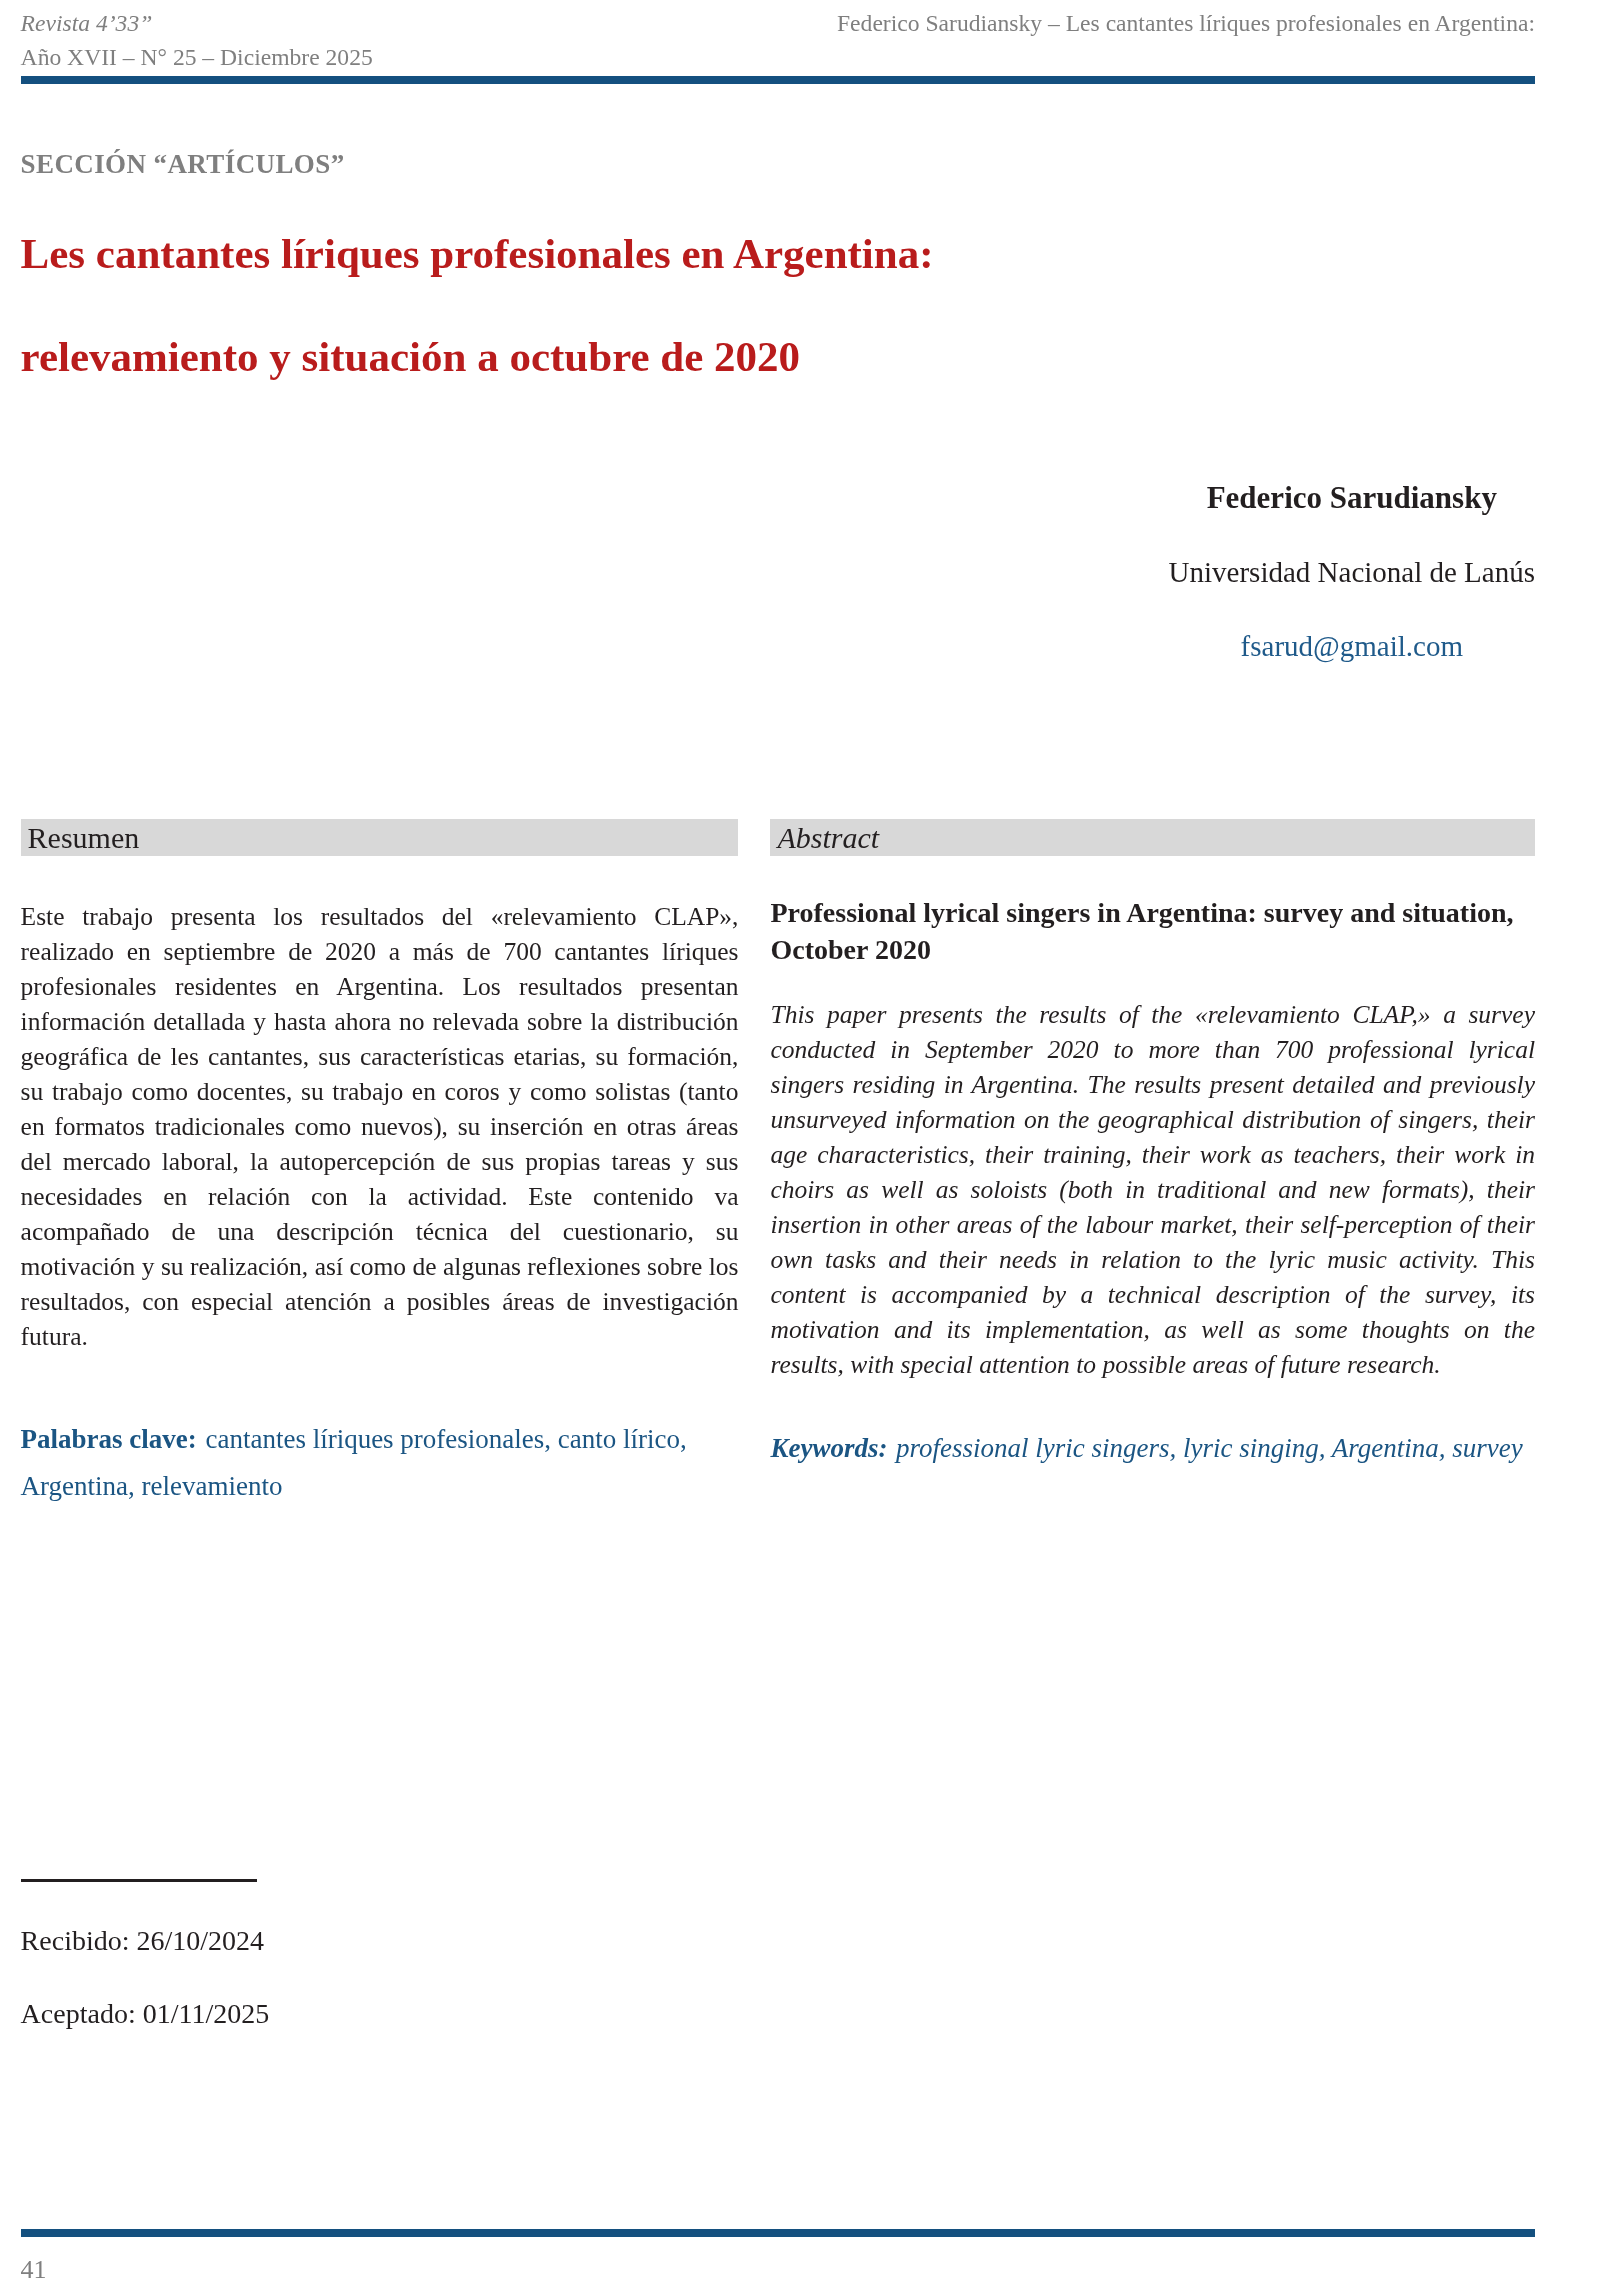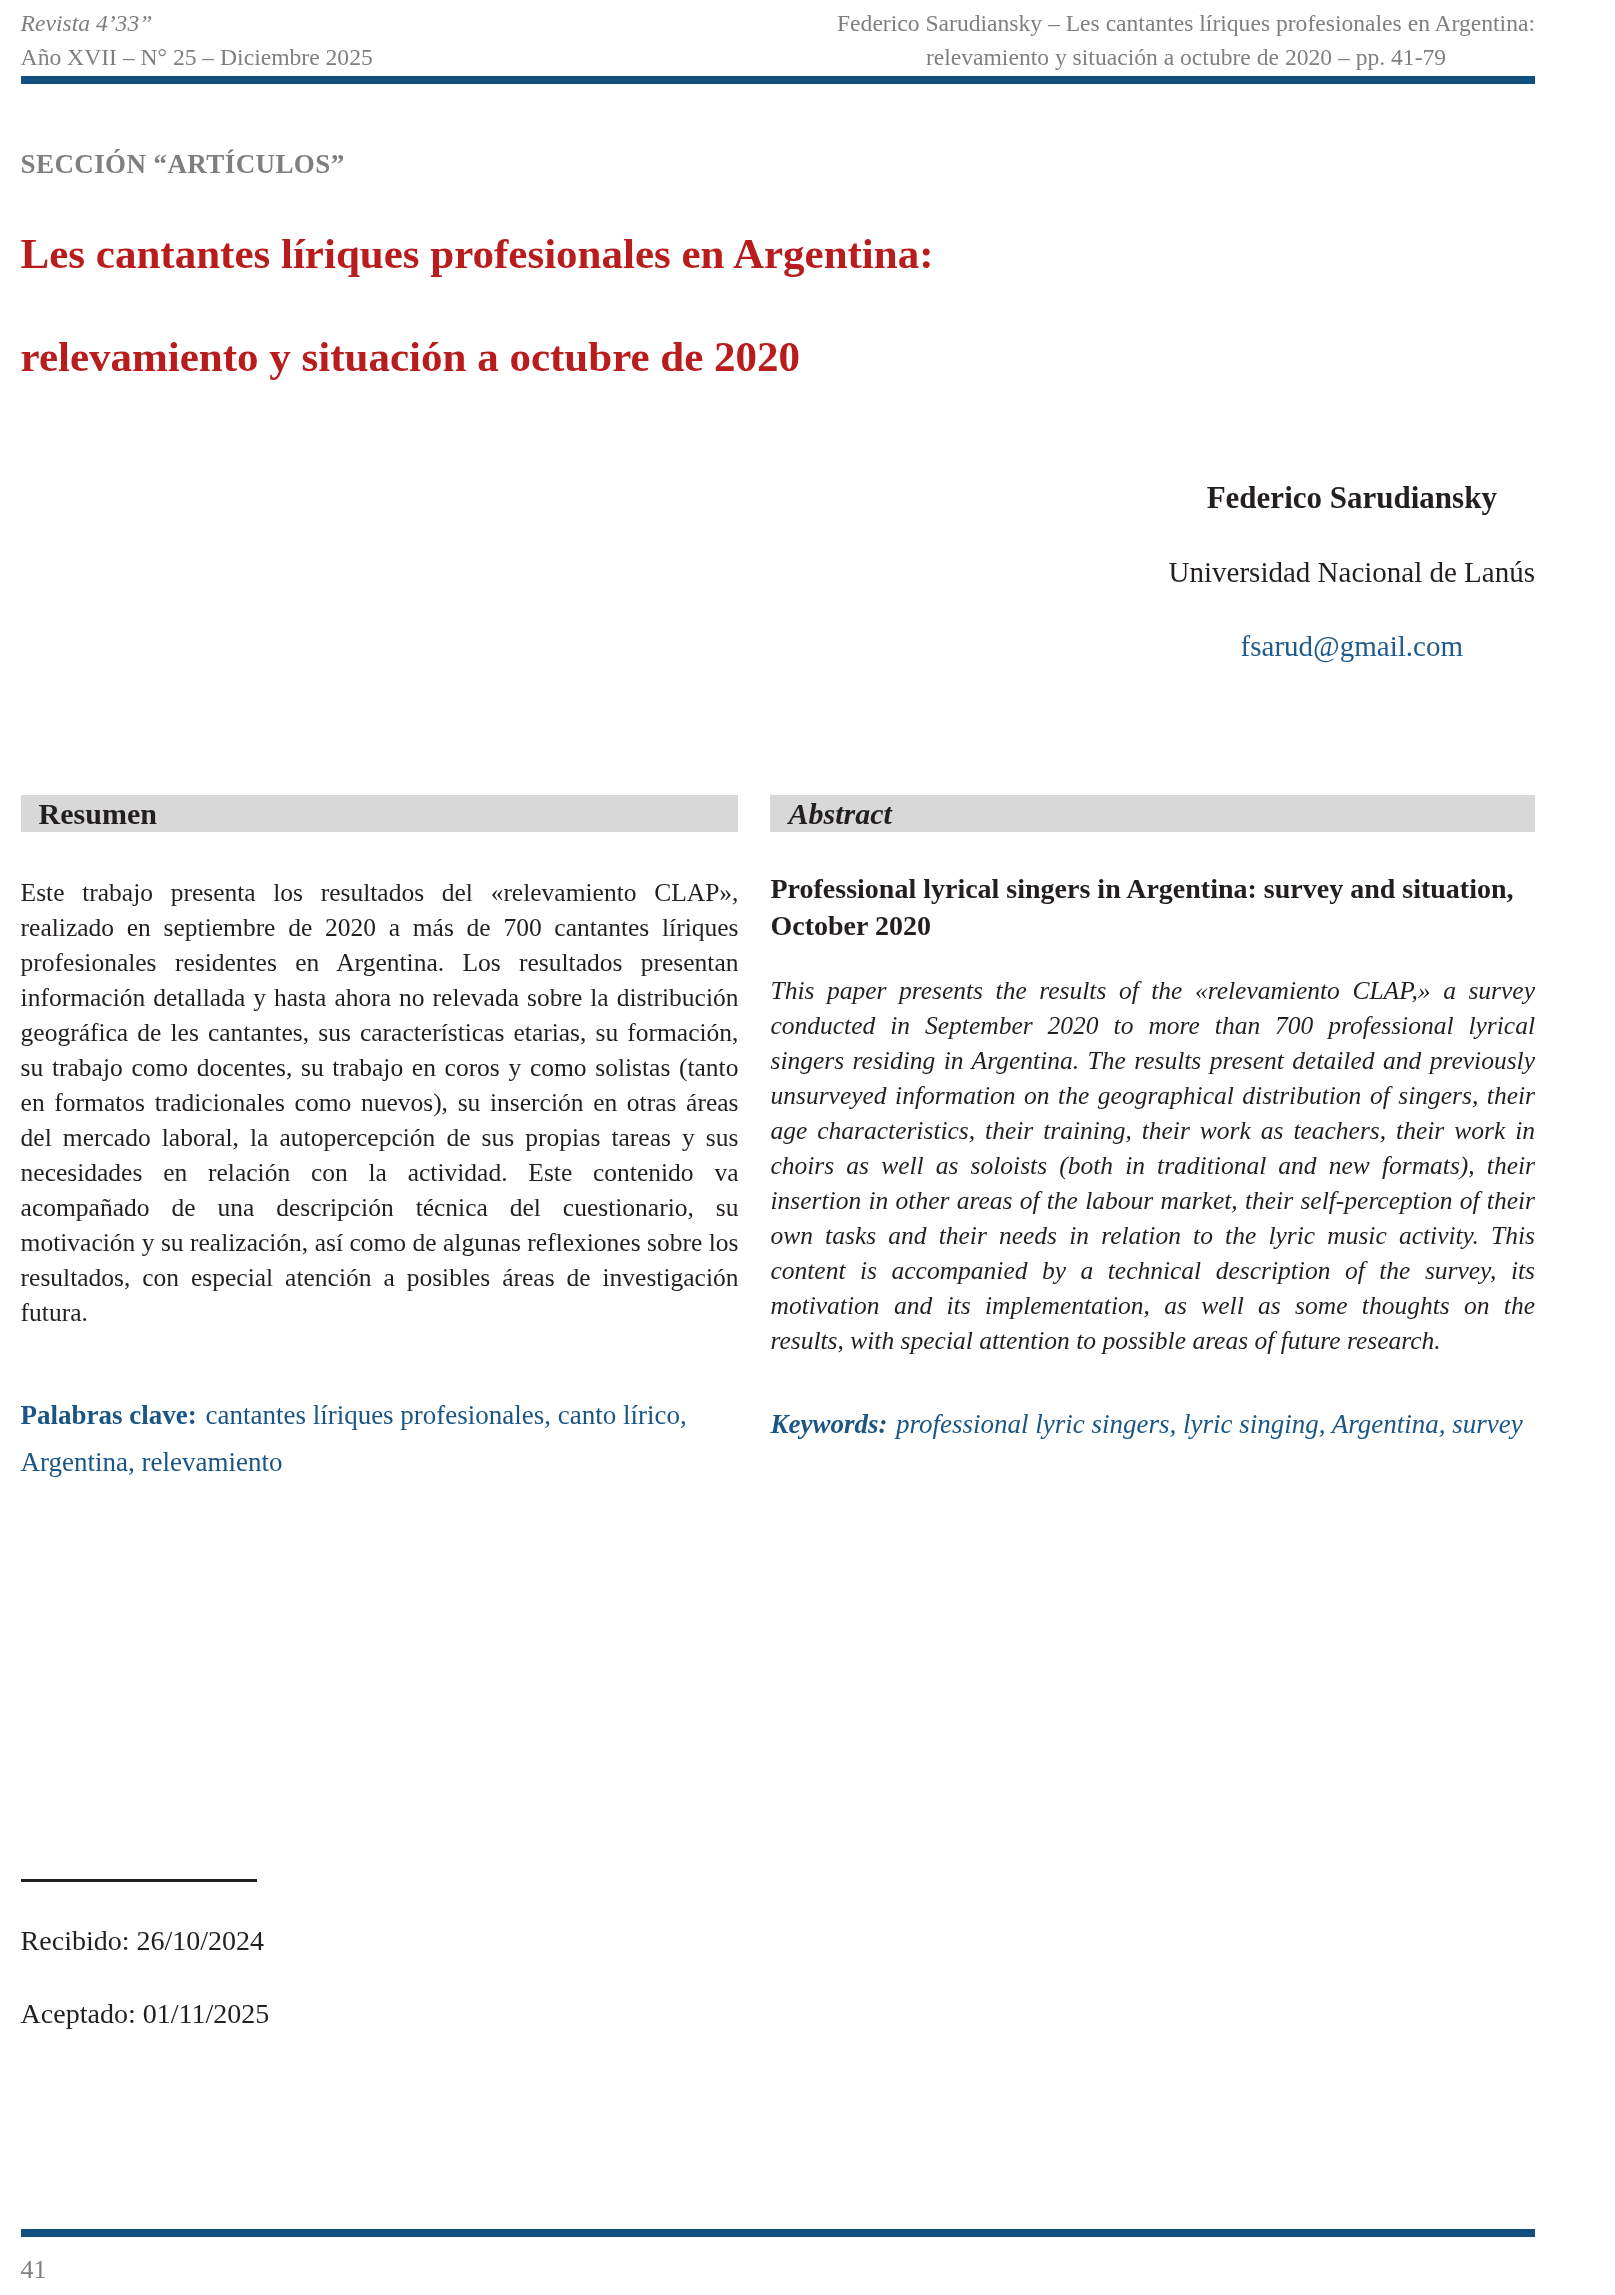--- a/index.html
+++ b/index.html
@@ -40,22 +40,22 @@
   }
   .author .name{font-weight:bold; font-size:31px; line-height:34px;}
   .author .affil{font-size:29px; line-height:34px; margin-top:40px;}
   .author .email{font-size:29px; line-height:34px; margin-top:40px; color:#1f5a8a; text-decoration:none; display:inline-block;}
   
   .columns{
     position:absolute; left:20.6px; right:37px; top:795px;
     display:grid; grid-template-columns:970fr 1033fr; column-gap:32px;
   }
   .colhead{
-    background:#d8d8d8; font-weight:bold; font-size:30px;
-    line-height:37px; height:37px; padding-left:18px;
+    background:#d8d8d8; font-weight:normal; font-size:30px;
+    line-height:37px; height:37px; padding-left:7px;margin-top:24px;
   }
   .colhead.italic{font-style:italic;}
   .colbody{
     margin-top:43px; text-align:justify;
     font-size:25.5px; line-height:35px;
   }
   .colbody.italic{font-style:italic;}
   .subhead{
     margin-top:38px; font-weight:bold; font-size:28px; line-height:37px;
     text-align:left;
@@ -96,21 +96,20 @@
 
 <div class="page">
 
   <div class="runhead">
     <div class="left">
       <div class="journal">Revista 4’33”</div>
       <div>Año XVII – N° 25 – Diciembre 2025</div>
     </div>
     <div class="right">
       <div>Federico Sarudiansky – Les cantantes líriques profesionales en Argentina:</div>
-      <div>relevamiento y situación a octubre de 2020 – pp. 41-79</div>
     </div>
   </div>
   <div class="rule-top"></div>
 
   <div class="section-label">SECCIÓN “ARTÍCULOS”</div>
   <div class="title">
     <div class="t1">Les cantantes líriques profesionales en Argentina:</div>
     <div class="t2">relevamiento y situación a octubre de 2020</div>
   </div>
 

